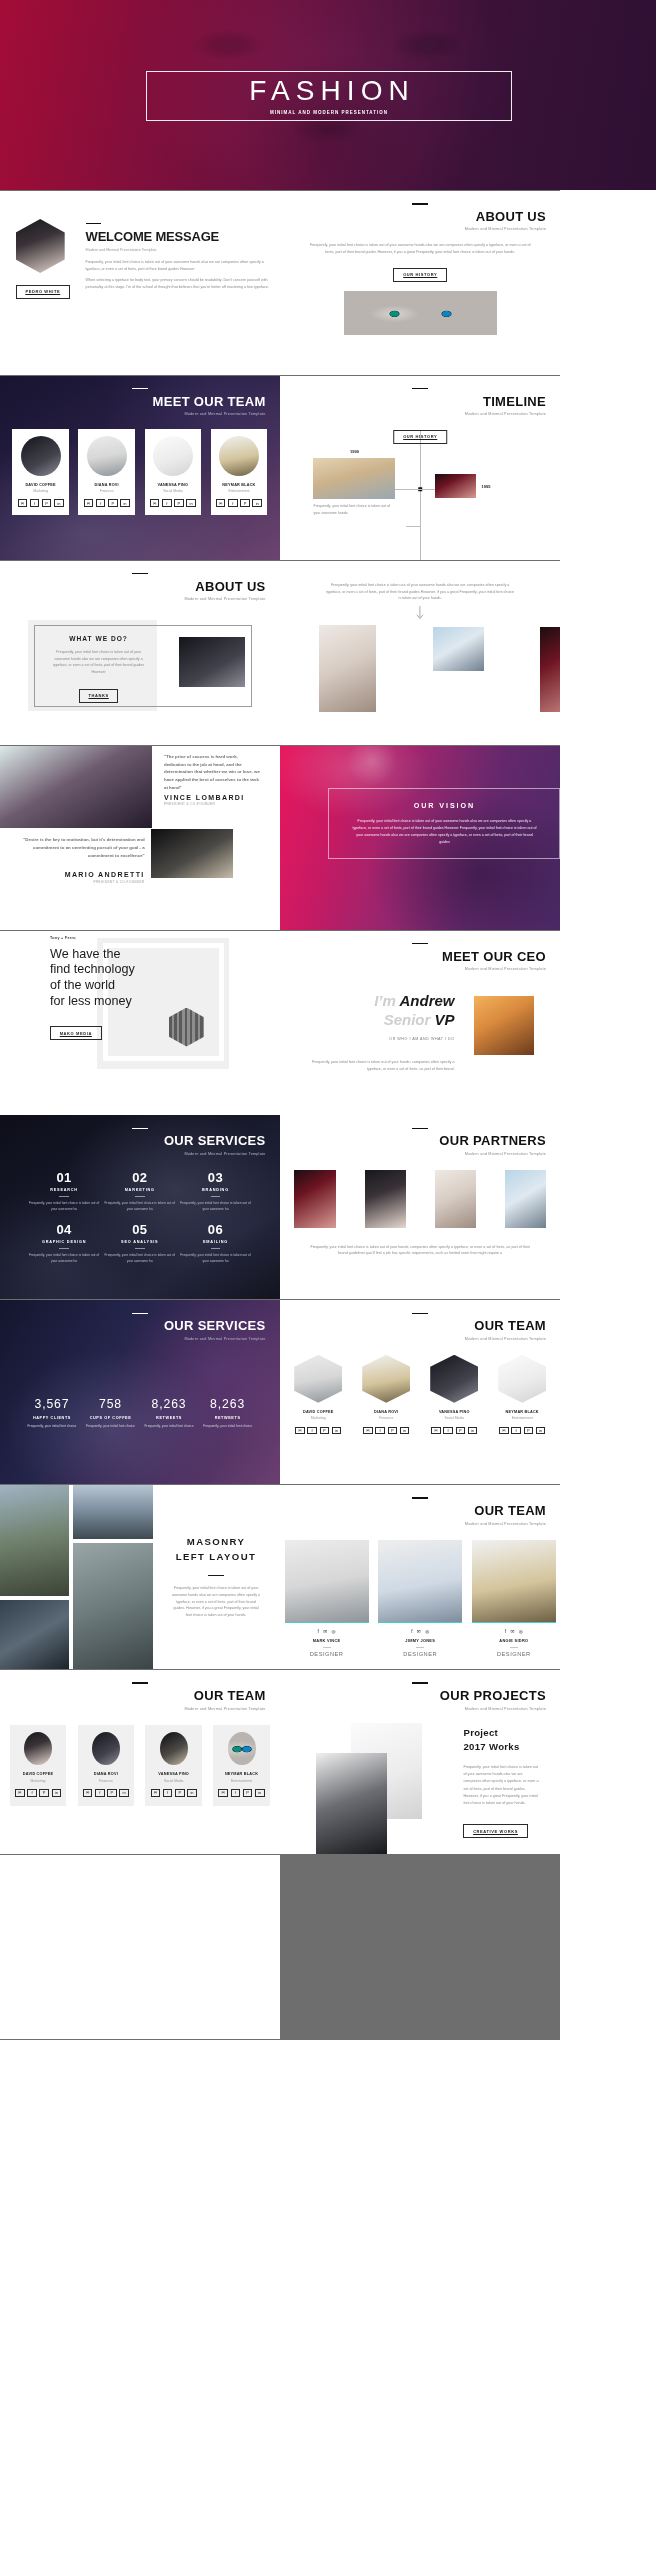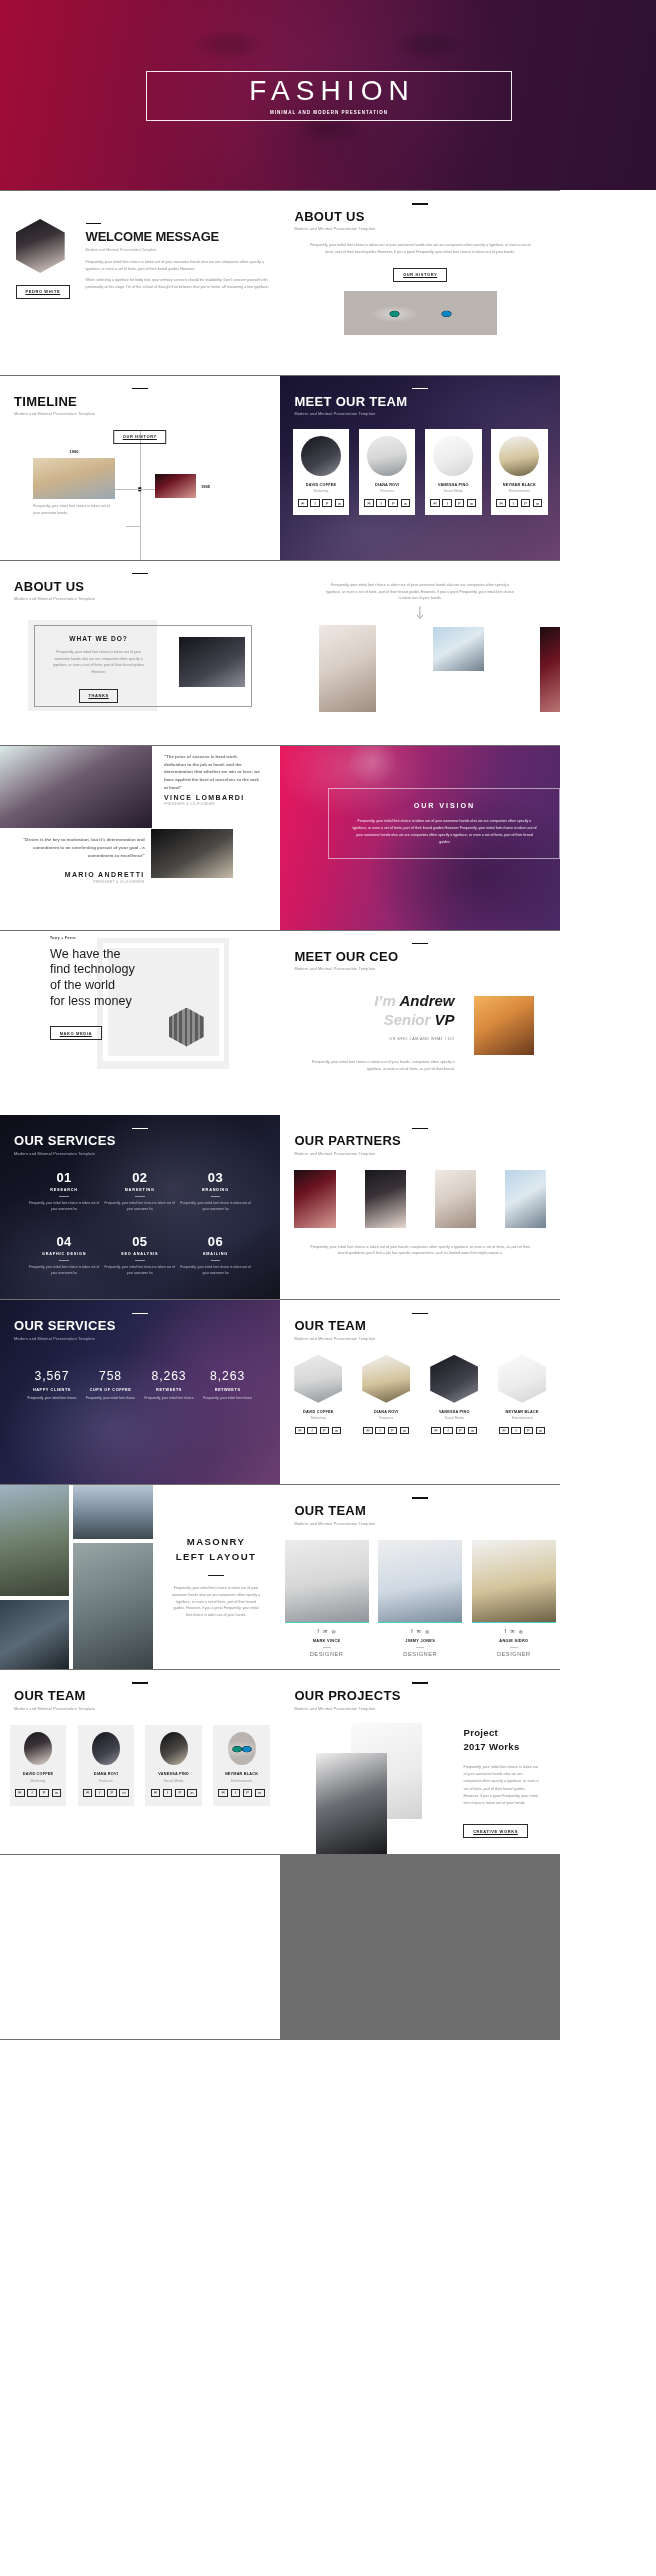--- a/index.html
+++ b/index.html
@@ -77,21 +77,21 @@
     position: relative;
     background: #fff;
     height: 184px;
     overflow: hidden;
     padding: 12.2px 14px;
   }
   .slide.dark { background: #1b1530; }
   .slide.flush { padding: 0; }
 
   
-  .head { text-align: left; }
+  .head { text-align: right; }
   .head .rule {
     width: 15.7px; height: 1.4px; background: #111;
     margin: 0 auto 4.4px;
   }
   .dark .head .rule { background: #fff; }
   .head h2 {
     font-size: 13px;
     font-weight: 700;
     letter-spacing: 0.3px;
     color: #111;
@@ -277,42 +277,42 @@
   .ceo-img { width: 64px; height: 59px; margin-top: 3.5px; }
 
   
   .svc-bg {
     position: absolute; inset: 0;
     background:
       radial-gradient(ellipse 157px 122px at 62% 40%, rgba(150,150,185,.22), rgba(0,0,0,0) 70%),
       radial-gradient(ellipse 122px 104px at 20% 80%, rgba(110,110,150,.18), rgba(0,0,0,0) 70%),
       linear-gradient(150deg, #0e0e1a 0%, #181a2c 45%, #23253c 75%, #14141f 100%);
   }
-  .svc-grid { display: grid; grid-template-columns: repeat(3,1fr); row-gap: 21px; margin-top: 14px; padding: 0 12.2px; }
+  .svc-grid { display: grid; grid-template-columns: repeat(3,1fr); row-gap: 9px; margin-top: 14px; padding: 0 12.2px; }
   .svc-cell { text-align: center; }
   .svc-num { font-size: 13px; font-weight: 700; color: #fff; letter-spacing: 0.4px; }
   .svc-name { font-size: 3.8px; font-weight: 700; letter-spacing: 0.8px; color: #fff; margin-top: 2.6px; }
   .svc-rule { width: 9.6px; height: 0.9px; background: rgba(255,255,255,.5); margin: 4.4px auto 4.4px; }
   .svc-desc { font-size: 3.3px; line-height: 1.8; color: #bdbcca; }
 
   
   .pt-imgs { display: flex; justify-content: center; gap: 29px; margin-top: 14px; }
   .pt-imgs .i { width: 42px; height: 58px; }
   .pt-foot { margin: 15.7px 15.7px 0; }
 
   
   .stat-bg {
     position: absolute; inset: 0;
     background:
       radial-gradient(ellipse 157px 113px at 40% 70%, rgba(130,120,170,.30), rgba(0,0,0,0) 70%),
       radial-gradient(ellipse 139px 113px at 78% 40%, rgba(120,70,140,.32), rgba(0,0,0,0) 70%),
       linear-gradient(120deg, #14162e 0%, #23244a 35%, #4a2f60 70%, #6a3f70 100%);
   }
   .stat-row { display: flex; justify-content: space-around; margin-top: 28px; padding: 0 8.7px; }
-  .stat-cell { text-align: center; width: 75px; }
+  .stat-cell { text-align: center; width: 75px; margin-top: 28px; }
   .stat-num { font-size: 12.2px; color: #fff; font-weight: 400; letter-spacing: 0.9px; }
   .stat-label { font-size: 3.8px; font-weight: 700; letter-spacing: 0.6px; color: #fff; margin-top: 5.2px; }
   .stat-desc { font-size: 3.3px; line-height: 1.8; color: #cfcddc; margin-top: 4.4px; }
 
   
   .hexteam { display: flex; justify-content: center; gap: 20px; margin-top: 14px; }
   .hexteam .cell { width: 48px; text-align: center; }
   .hexteam .hx { width: 48px; height: 48px; clip-path: polygon(50% 0%, 100% 25%, 100% 75%, 50% 100%, 0% 75%, 0% 25%); }
 
   
@@ -399,45 +399,20 @@
       <div class="head">
         <div class="rule"></div>
         <h2>ABOUT US</h2>
         <div class="tag">Modern and Minimal Presentation Template</div>
       </div>
       <p class="body-text about-para">Frequently, your initial font choice is taken out of your awesome hands also we are companies often specify a typeface, or even a set of fonts,  part of their brand guides However, if you a great Frequently, your initial font choice is taken out of your hands.</p>
       <div class="about-btn-row">
         <span class="btn">OUR HISTORY</span>
       </div>
       <div class="about-img ph ph-eyes"></div>
-    </div>
-
-    <div class="slide">
-      <div class="head">
-        <div class="rule"></div>
-        <h2>TIMELINE</h2>
-        <div class="tag">Modern and Minimal Presentation Template</div>
-      </div>
-      <div class="tl">
-        <div class="tl-axis"></div>
-        <div class="tl-btn"><span class="btn">OUR HISTORY</span></div>
-        <div class="tl-dot"></div>
-        <div class="tl-connect" style="left:101px;width:52px"></div>
-        <div class="tl-connect" style="left:156px;width:19px"></div>
-        <div class="tl-left">
-          <div class="tl-year" style="text-align:center">1990</div>
-          <div class="img ph ph-field"></div>
-          <div class="cap">Frequently, your initial font choice is taken out of your awesome hands.</div>
-        </div>
-        <div class="tl-right">
-          <div class="img ph ph-model-d"></div>
-          <div class="tl-year">1995</div>
-        </div>
-        <div class="tl-sub-rule"></div>
-      </div>
     </div>
 
     <div class="slide dark">
       <div class="dark-bg-photo"></div>
       <div class="slide-inner">
         <div class="head">
           <div class="rule"></div>
           <h2>MEET OUR TEAM</h2>
           <div class="tag">Modern and Minimal Presentation Template</div>
         </div>
@@ -486,20 +461,45 @@
               <span class="soc">in</span>
             </div>
           </div>
         </div>
       </div>
     </div>
 
     <div class="slide">
       <div class="head">
         <div class="rule"></div>
+        <h2>TIMELINE</h2>
+        <div class="tag">Modern and Minimal Presentation Template</div>
+      </div>
+      <div class="tl">
+        <div class="tl-axis"></div>
+        <div class="tl-btn"><span class="btn">OUR HISTORY</span></div>
+        <div class="tl-dot"></div>
+        <div class="tl-connect" style="left:101px;width:52px"></div>
+        <div class="tl-connect" style="left:156px;width:19px"></div>
+        <div class="tl-left">
+          <div class="tl-year" style="text-align:center">1990</div>
+          <div class="img ph ph-field"></div>
+          <div class="cap">Frequently, your initial font choice is taken out of your awesome hands.</div>
+        </div>
+        <div class="tl-right">
+          <div class="img ph ph-model-d"></div>
+          <div class="tl-year">1995</div>
+        </div>
+        <div class="tl-sub-rule"></div>
+      </div>
+    </div>
+
+    <div class="slide">
+      <div class="head">
+        <div class="rule"></div>
         <h2>ABOUT US</h2>
         <div class="tag">Modern and Minimal Presentation Template</div>
       </div>
       <div class="wwd-wrap">
         <div class="wwd-grey"></div>
         <div class="wwd-outline"></div>
         <div class="wwd-img ph ph-dark"></div>
         <div class="wwd-inner">
           <h3>WHAT WE DO?</h3>
           <p>Frequently, your initial font choice is taken out of your awesome hands also we are companies often specify a typeface, or even a set of fonts,  part of their brand guides However</p>

